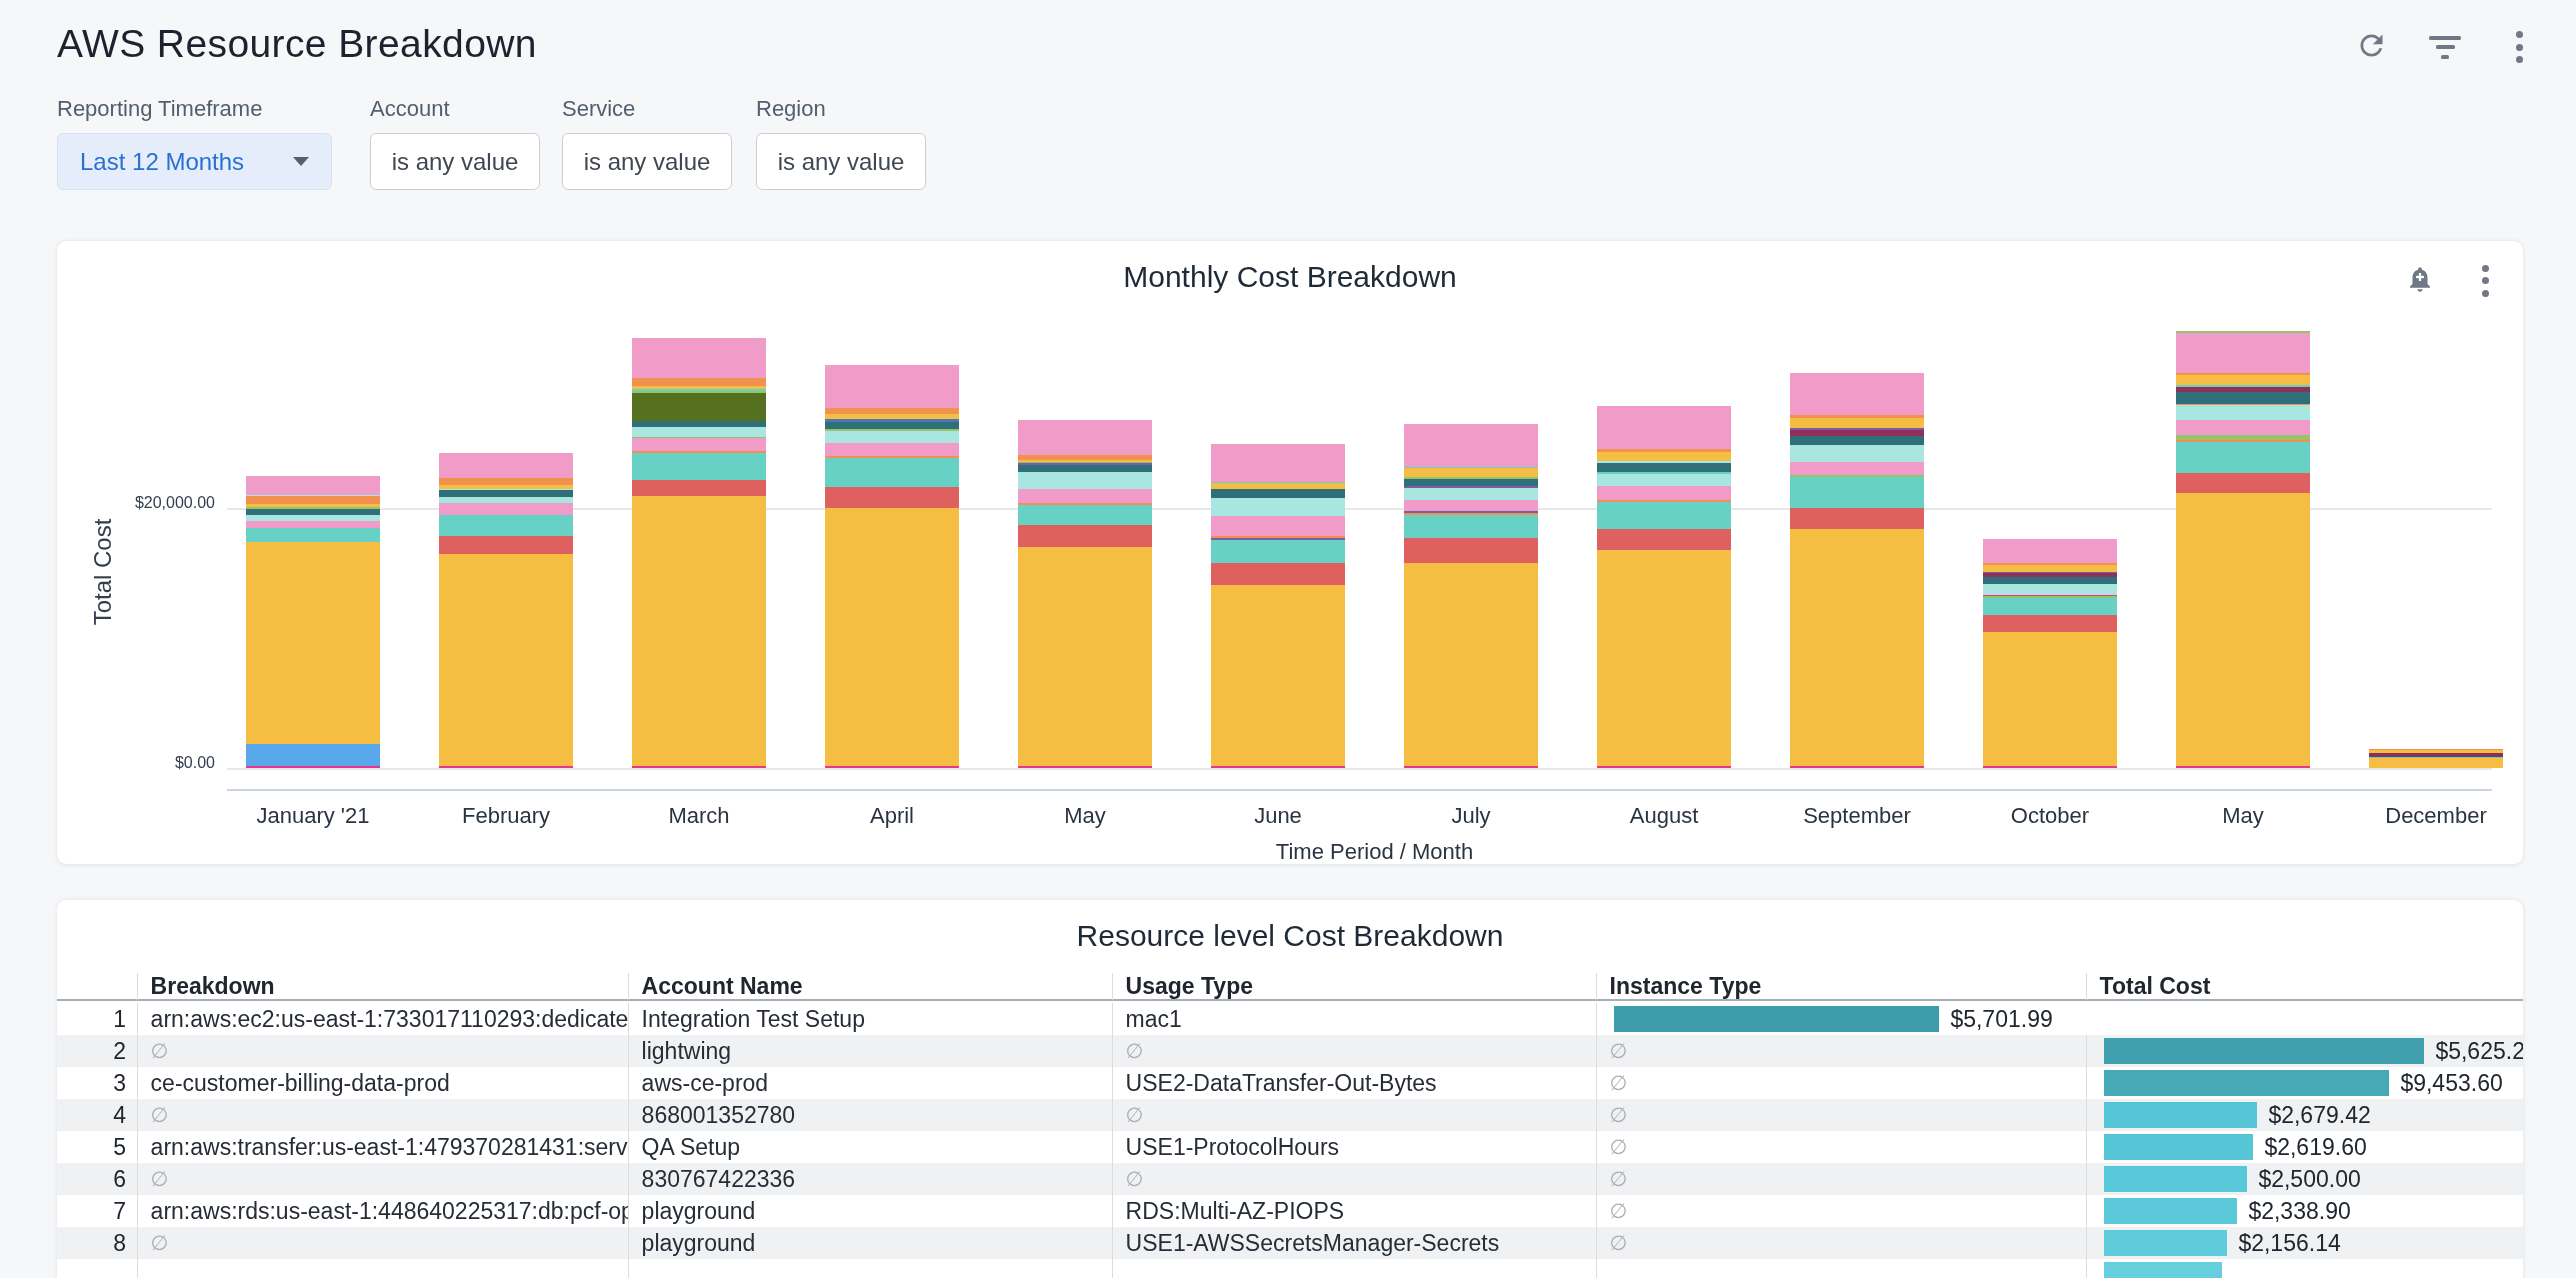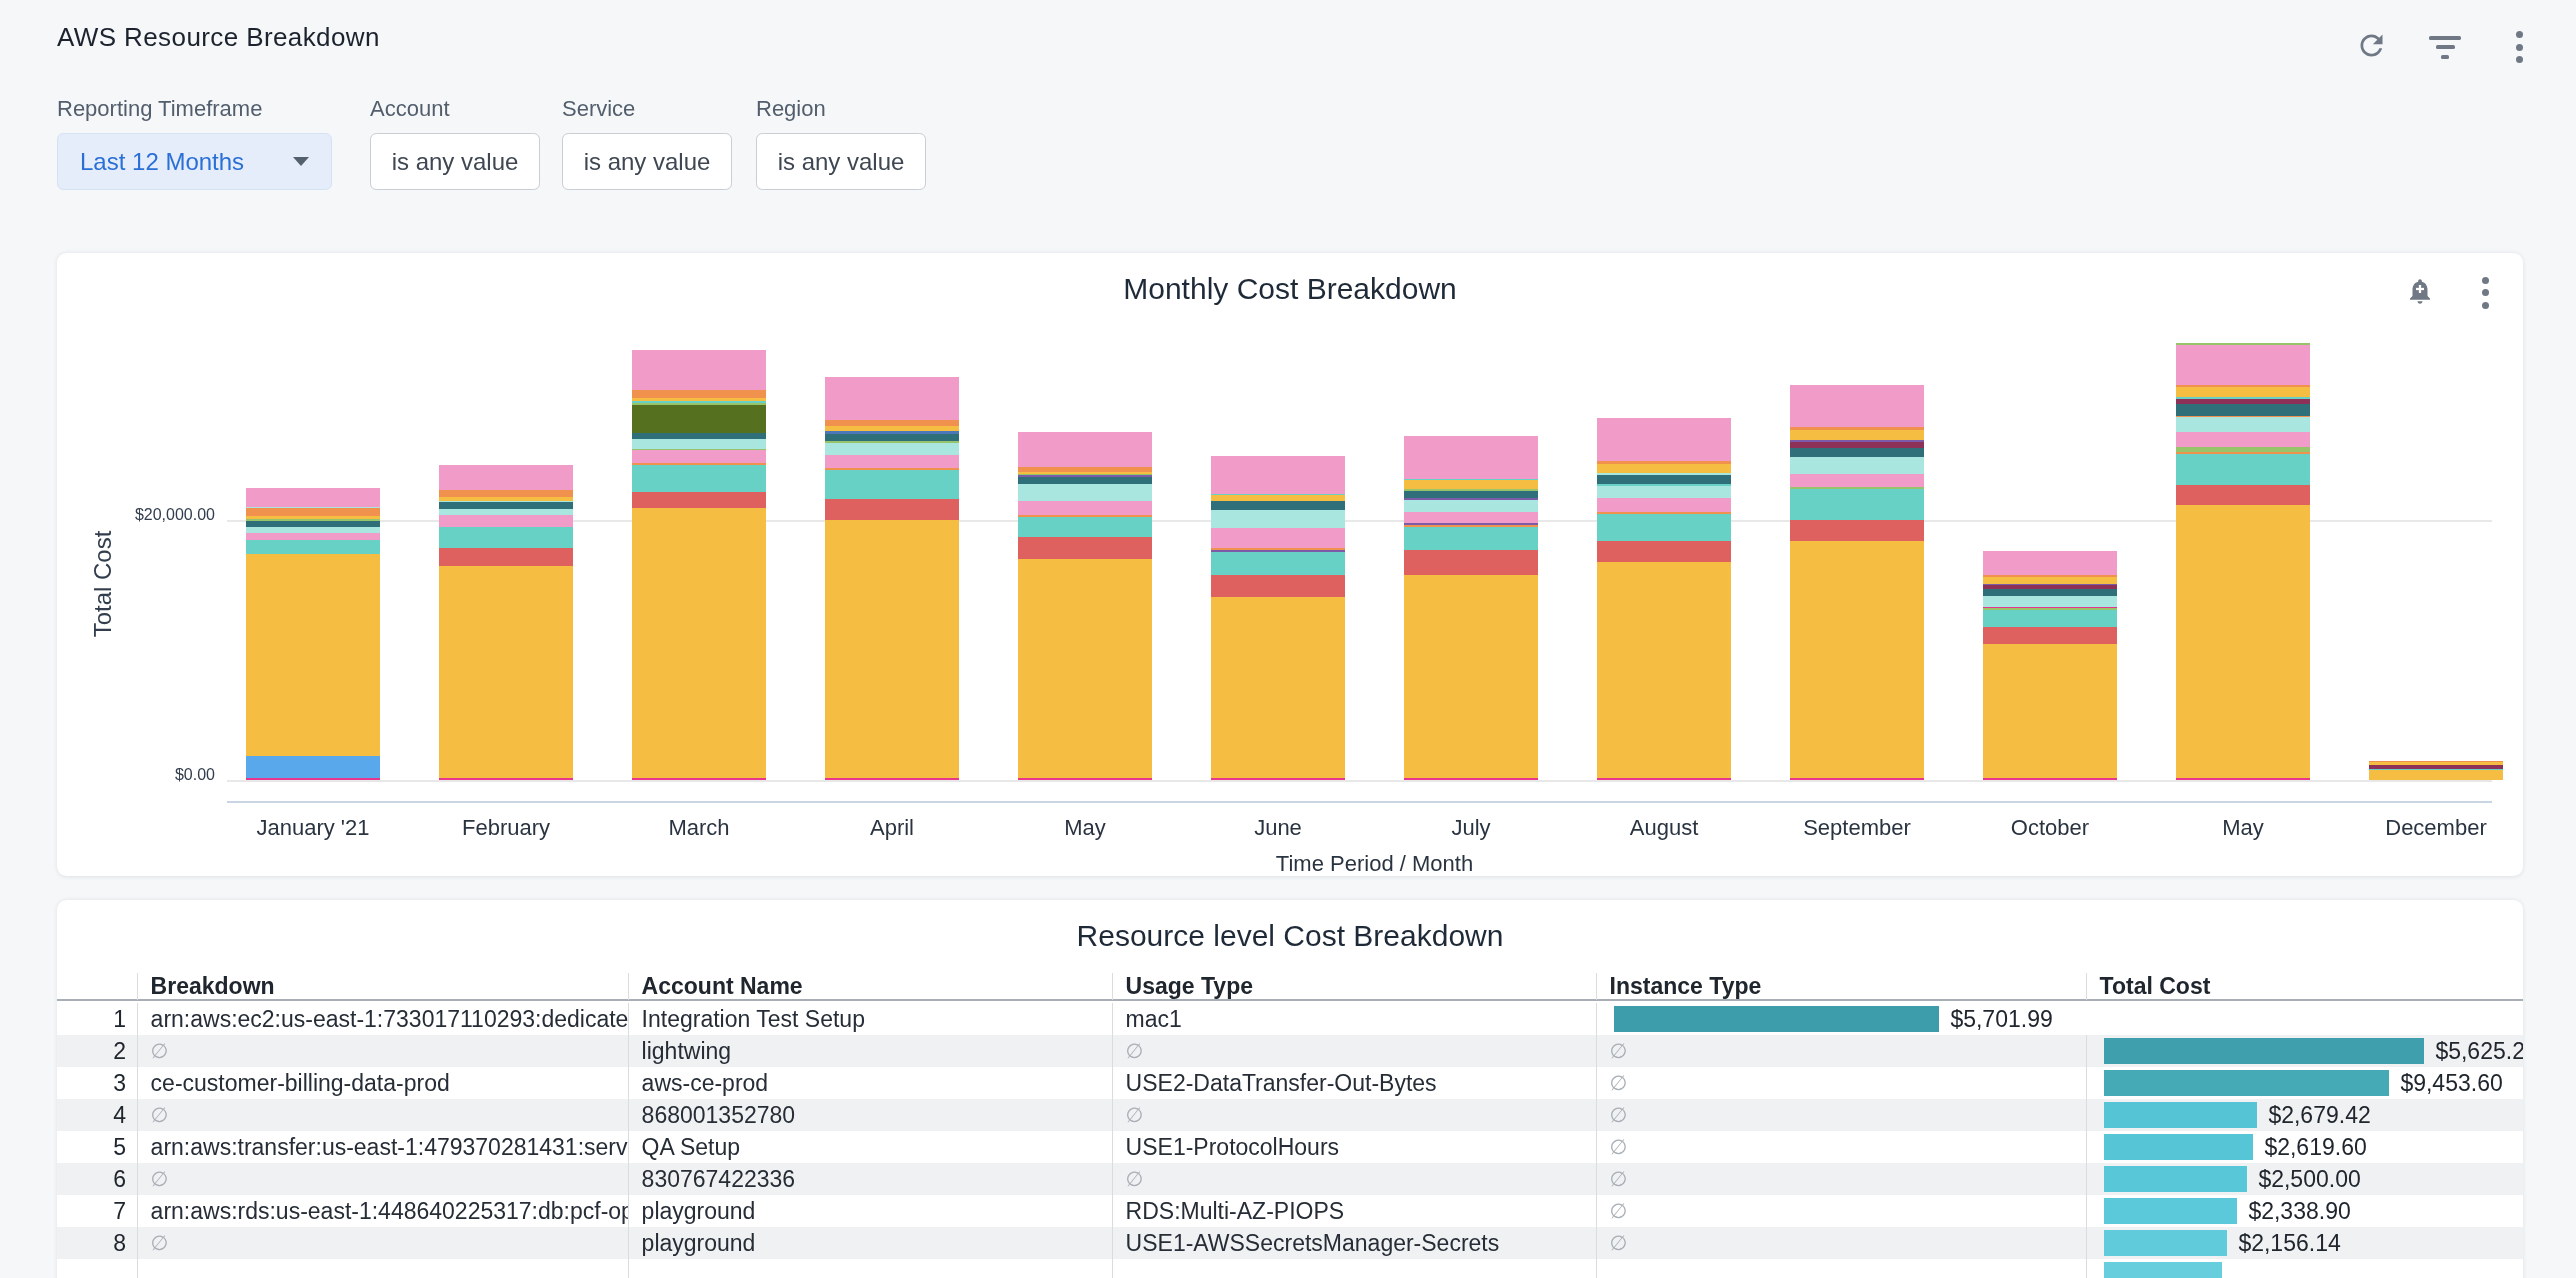--- a/index.html
+++ b/index.html
@@ -5,21 +5,21 @@
   * { margin:0; padding:0; box-sizing:border-box; }
   html,body { width:2576px; height:1279px; overflow:hidden; }
   body {
     background:#F5F7F9;
     font-family:"Liberation Sans","DejaVu Sans",sans-serif;
     color:#222A33;
     position:relative;
   }
   
   .topbar { position:absolute; left:57px; top:22px; right:38px; height:55px; }
-  .page-title { font-size:26px; font-weight:500; color:#1C232E; letter-spacing:0.4px; }
+  .page-title { font-size:39px; font-weight:500; color:#1C232E; letter-spacing:0.4px; }
   .topbar-icons { position:absolute; right:0; top:6.3px; display:flex; gap:36px; align-items:center; }
   .icon-btn { background:none; border:none; cursor:pointer; width:38px; height:38px;
               display:flex; align-items:center; justify-content:center; color:#6F7884; }
   .icon-btn svg { width:33px; height:33px; fill:#6F7884; }
   .filter-glyph { display:flex; flex-direction:column; align-items:center; gap:5.5px; }
   .filter-glyph i { display:block; height:4px; background:#6F7884; border-radius:1.6px; }
   .filter-glyph i:nth-child(1){ width:32px; }
   .filter-glyph i:nth-child(2){ width:19px; }
   .filter-glyph i:nth-child(3){ width:8.7px; }
   .kebab { display:flex; flex-direction:column; gap:5.5px; align-items:center; }
@@ -33,21 +33,21 @@
   .filter-box.dropdown { width:275px; background:#E4EDF9; color:#2A6FD6;
                          justify-content:space-between; padding:0 22px; border:0.8px solid #D5E2F4; }
   .filter-box.anyvalue { width:170px; background:#FFFFFF; border:1.6px solid #C9CED5;
                          color:#3E4752; justify-content:center; }
   .caret { width:0; height:0; border-left:8px solid transparent; border-right:8px solid transparent;
            border-top:9.5px solid #55606E; }
   .gap1{ margin-right:38px; } .gap2{ margin-right:22px; } .gap3{ margin-right:24px; }
   
   .card { position:absolute; left:57px; width:2466px; background:#FFFFFF;
           border-radius:9.5px; box-shadow:0 0.8px 4px rgba(25,35,50,.10); }
-  .chart-card { top:253px; height:623px; }
+  .chart-card { top:241px; height:623px; }
   .table-card { top:900px; height:442px; overflow:hidden; }
   .card-title { position:absolute; top:19px; left:0; width:100%; text-align:center;
                 font-size:30px; color:#1F2A38; }
   .card-icons { position:absolute; top:20.5px; right:19px; display:flex; gap:27px; align-items:center; }
   .card-icons .icon-btn svg{ width:30px; height:30px; }
   
   .gridline { position:absolute; left:170px; width:2265px; height:1.6px; background:#E8E8E8; }
   .g20 { top:267px; } .g0 { top:527px; }
   .ytick { position:absolute; left:0; width:158px; text-align:right; font-size:16px; color:#323E4D; }
   .yt20 { top:253px; } .yt0 { top:513px; }

